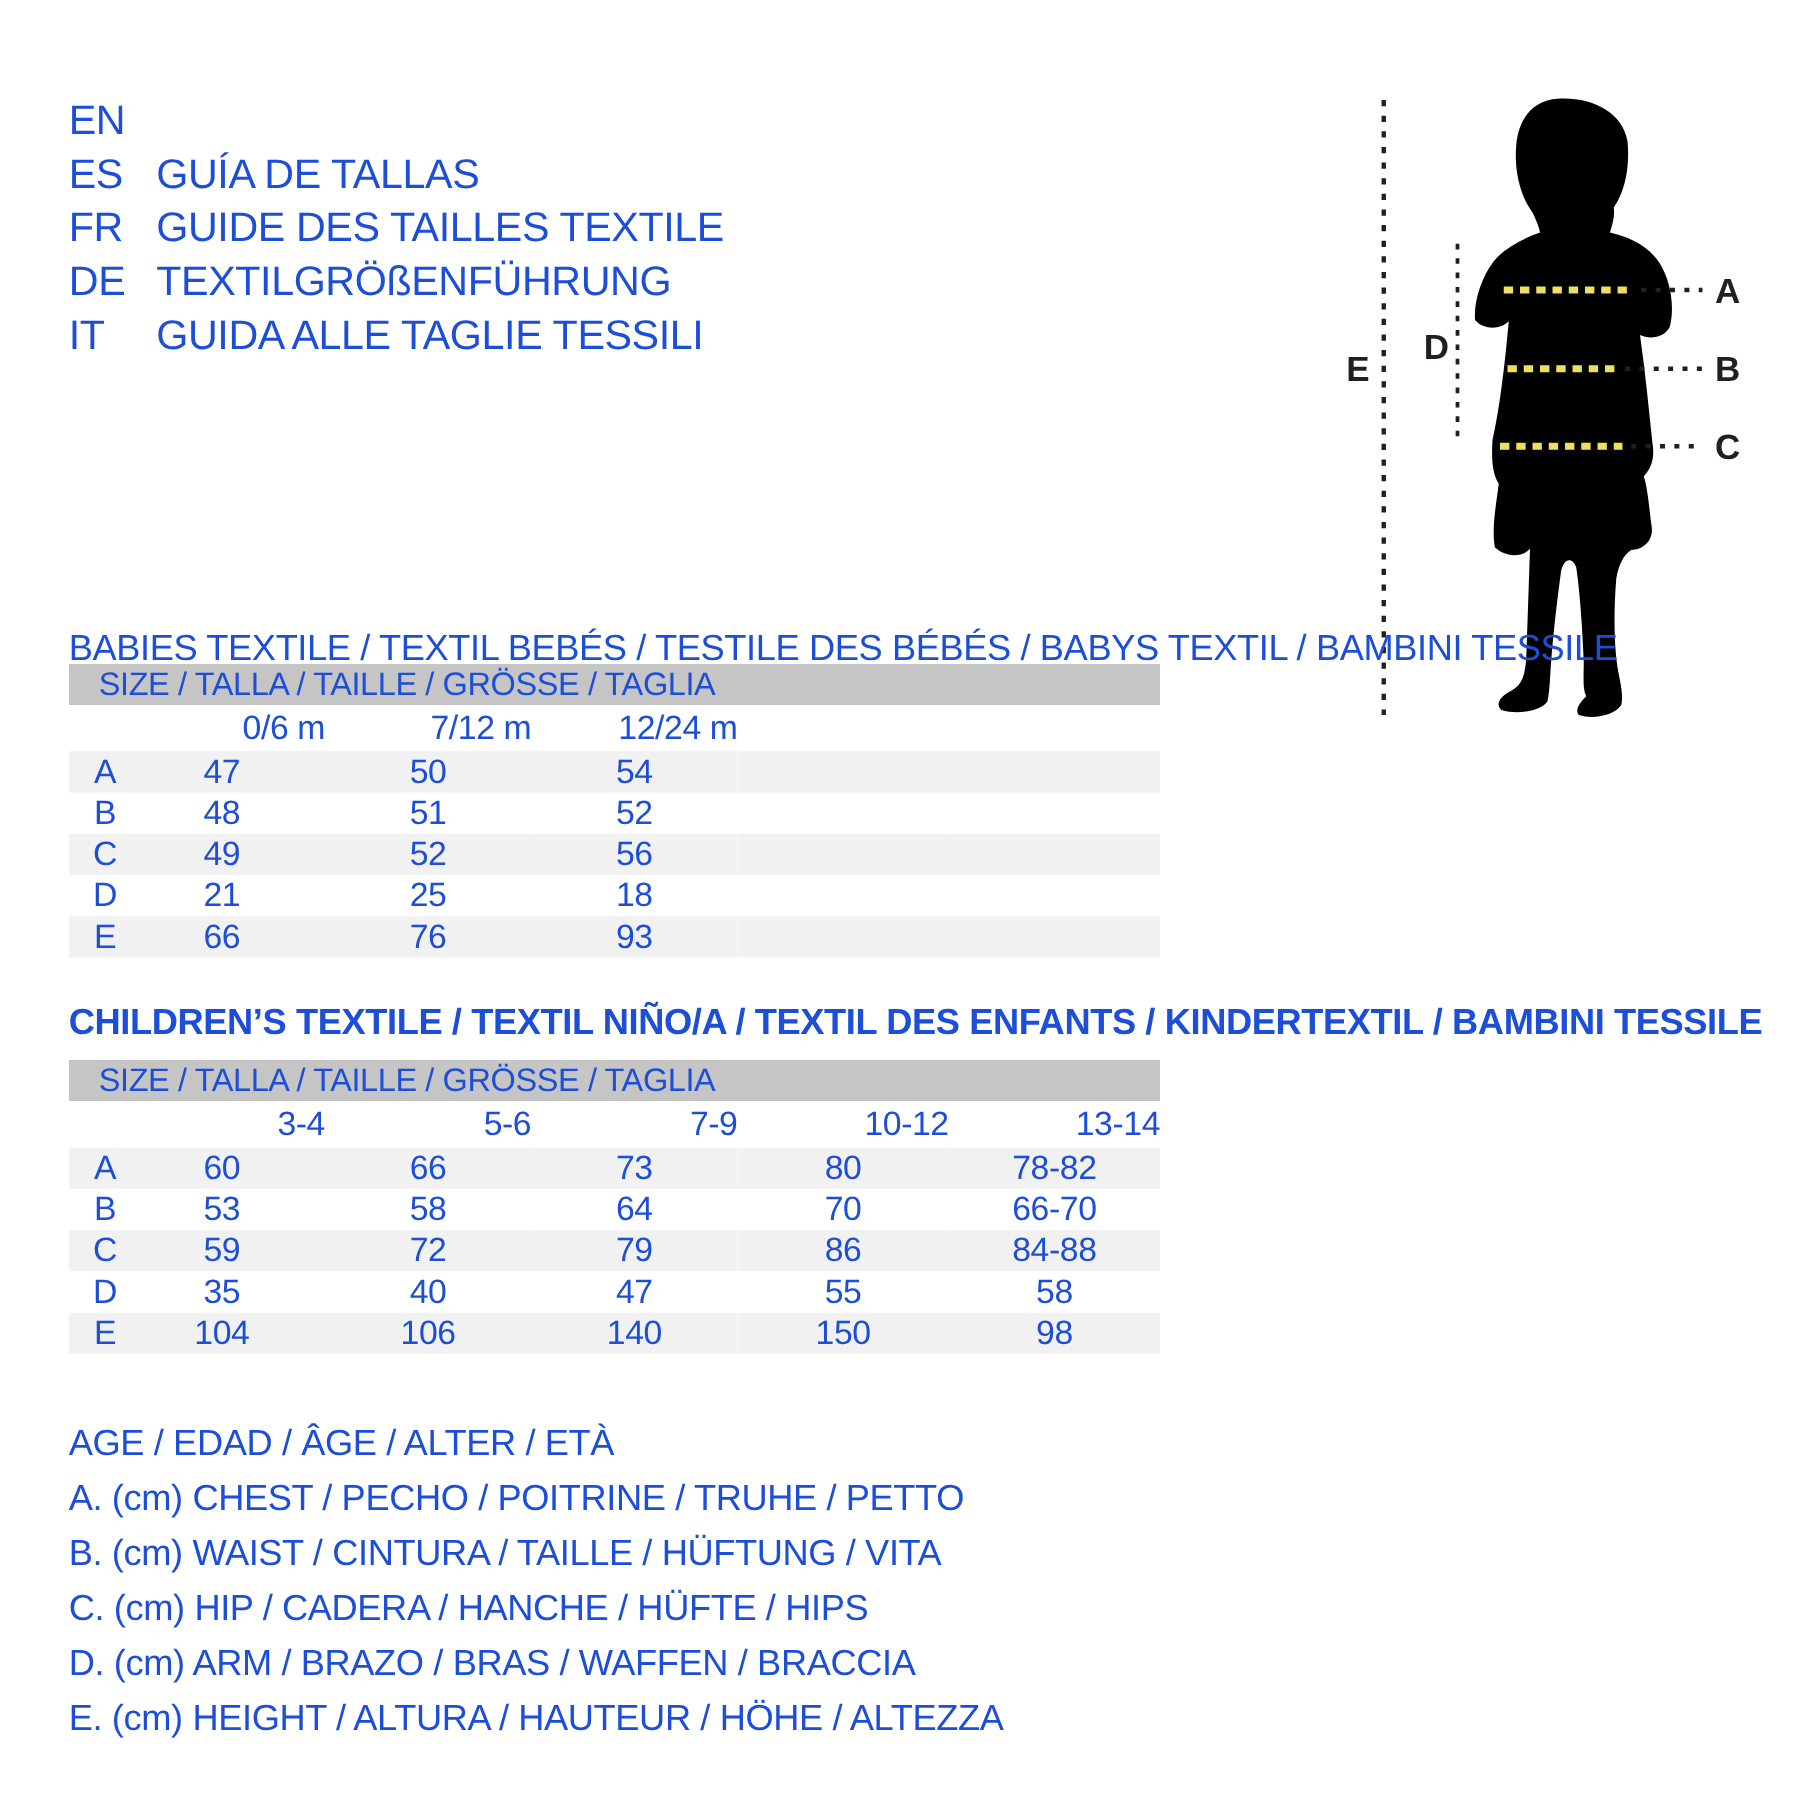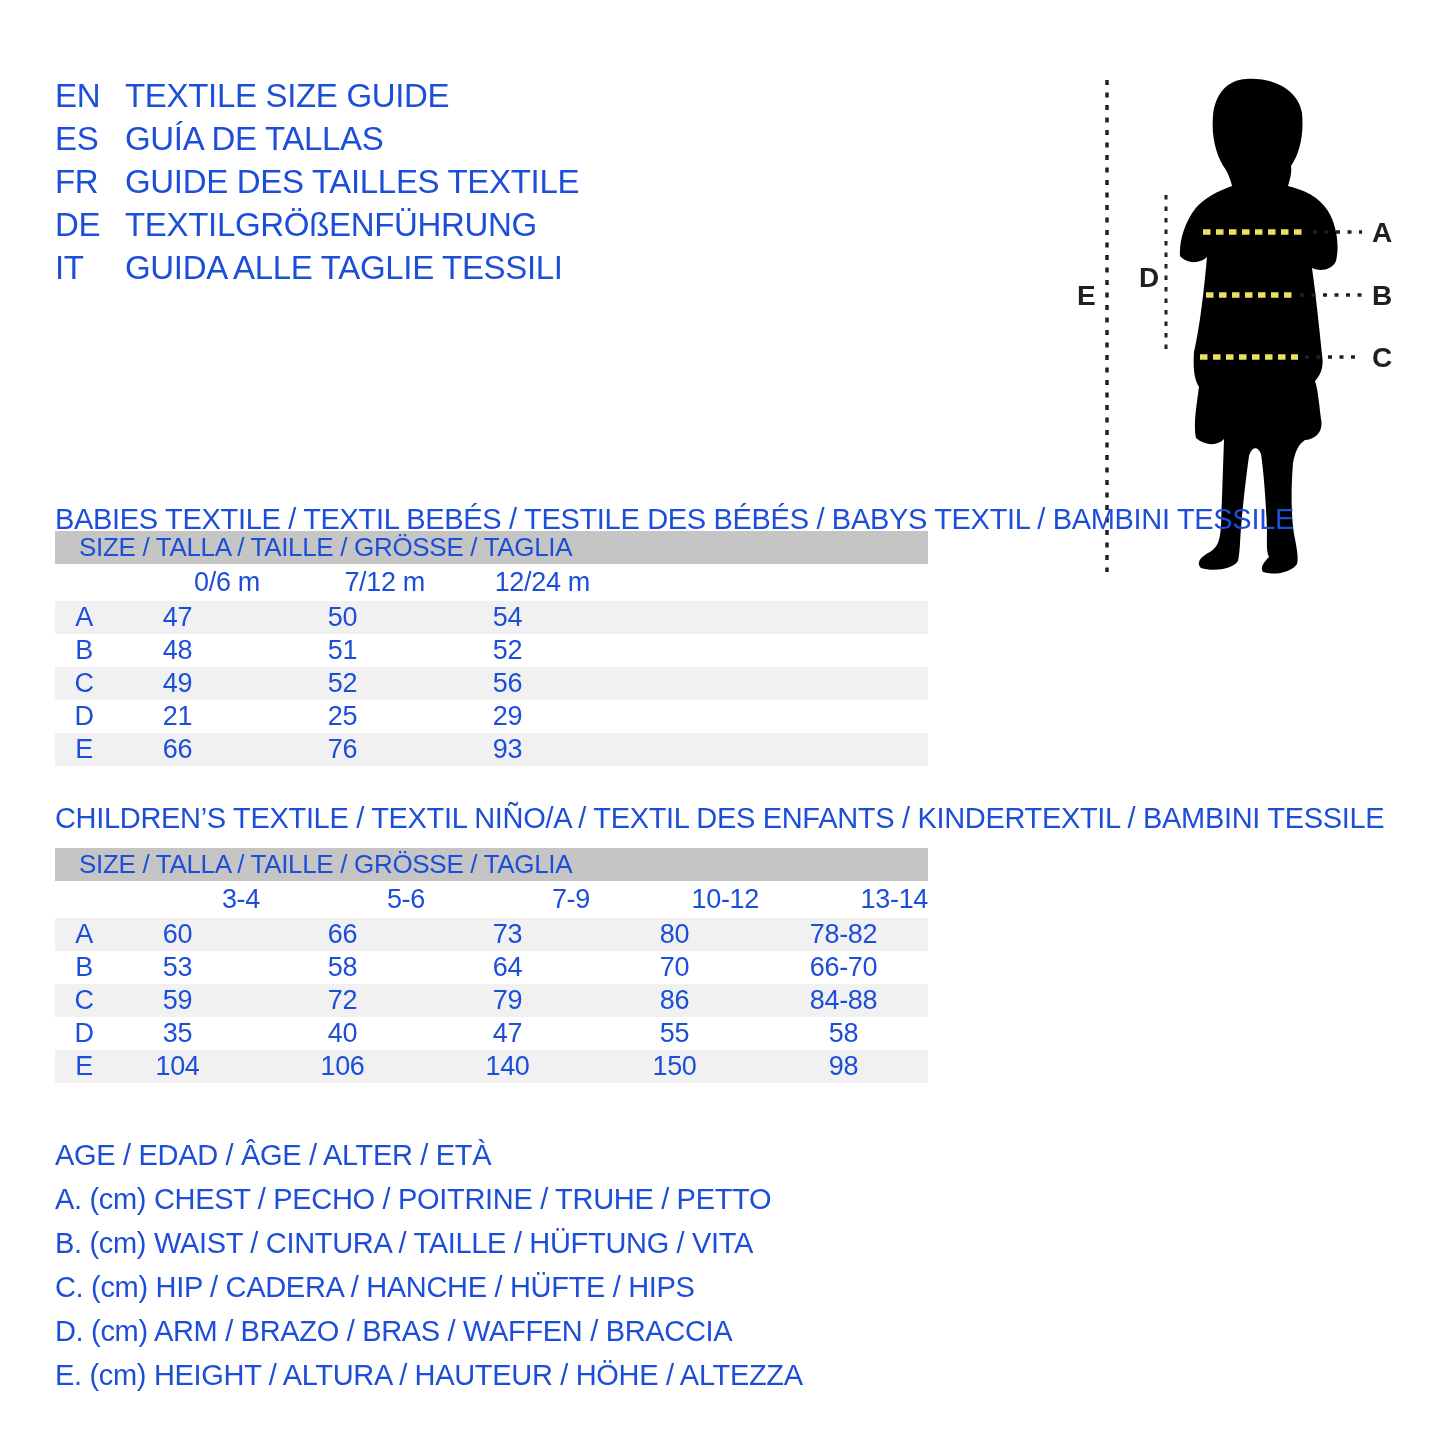--- a/index.html
+++ b/index.html
@@ -16,21 +16,21 @@
   .lang-code { width:70px; flex:0 0 70px; }
   .lang-label { white-space:nowrap; }
 
   
   .figure-svg { position:absolute; left:1055px; top:55px; }
   .figure-svg text { font-family:"Liberation Sans", sans-serif; font-weight:bold; font-size:28px; fill:#231f20; }
 
   
   .section-title { position:absolute; left:55px; font-size:29px; white-space:nowrap; }
   .babies-title { top:503px; }
-  .children-title { top:802px; }
+  .children-title { top:802px;font-weight:bold; }
 
   
   table.size-table { position:absolute; left:55px; width:873px; border-collapse:collapse; table-layout:fixed; font-size:27px; }
   .babies-table { top:531px; }
   .children-table { top:848px; }
   table.size-table td { height:33px; text-align:center; vertical-align:middle; overflow:hidden; white-space:nowrap; }
   tr.size-hdr td { background:#c5c5c5; text-align:left; padding-left:24px; font-size:26px; height:33px; }
   tr.col-hdr td { height:37px; background:#ffffff;text-align:right; }
   td.lbl { text-align:left; padding-left:18px; }
   tr.odd td { background:#f1f1f1; }
@@ -40,21 +40,20 @@
   .legend-line { font-size:29px; line-height:44px; white-space:nowrap; }
 </style>
 </head>
 <body>
 
 <div class="page">
 
   <div class="lang-block">
     <div class="lang-row">
       <span class="lang-code">EN</span>
-      <span class="lang-label">TEXTILE SIZE GUIDE</span>
     </div>
     <div class="lang-row">
       <span class="lang-code">ES</span>
       <span class="lang-label">GUÍA DE TALLAS</span>
     </div>
     <div class="lang-row">
       <span class="lang-code">FR</span>
       <span class="lang-label">GUIDE DES TAILLES TEXTILE</span>
     </div>
     <div class="lang-row">
@@ -149,21 +148,21 @@
         <td>49</td>
         <td>52</td>
         <td>56</td>
         <td></td>
         <td></td>
       </tr>
       <tr>
         <td class="lbl">D</td>
         <td>21</td>
         <td>25</td>
-        <td>29</td>
+        <td>18</td>
         <td></td>
         <td></td>
       </tr>
       <tr class="odd">
         <td class="lbl">E</td>
         <td>66</td>
         <td>76</td>
         <td>93</td>
         <td></td>
         <td></td>

